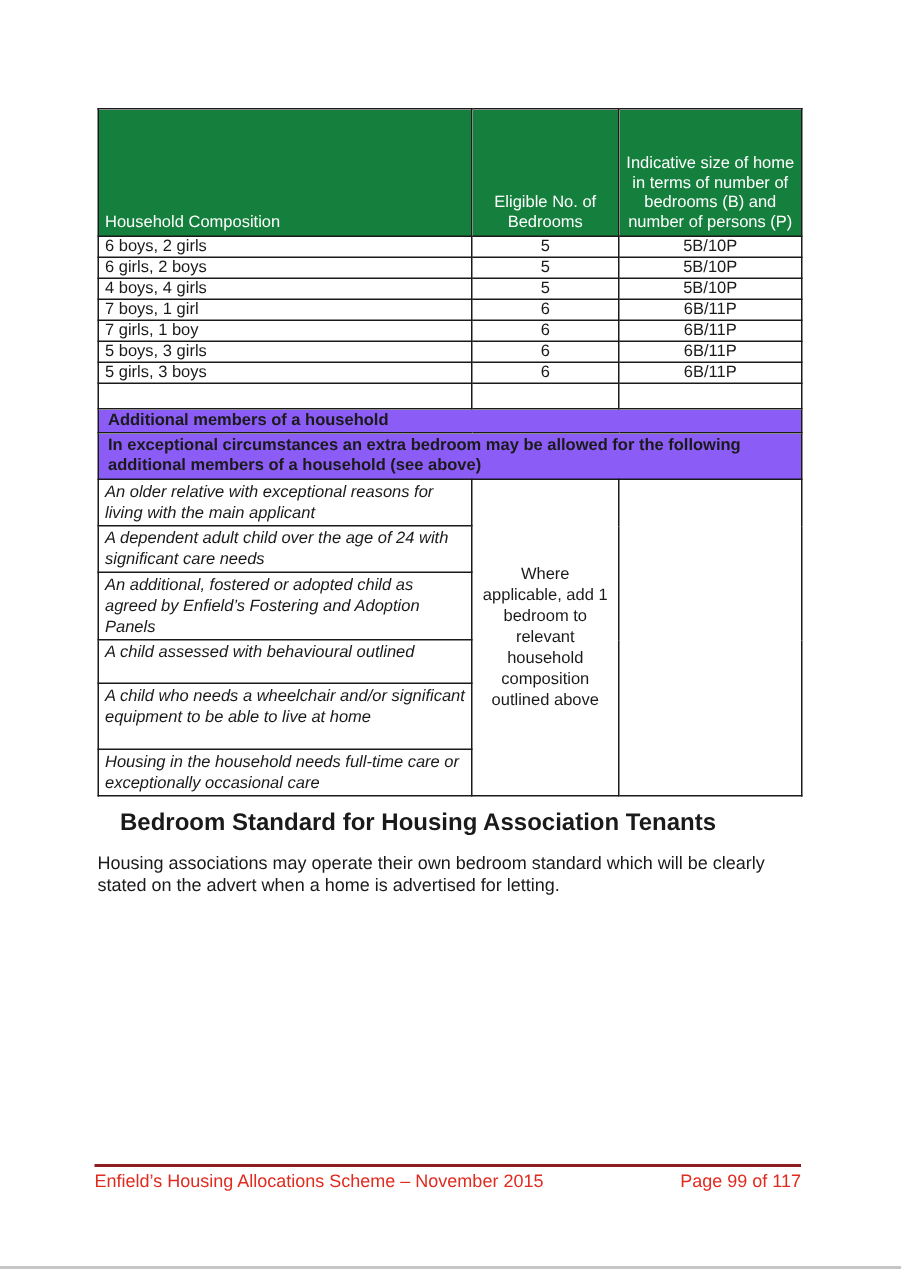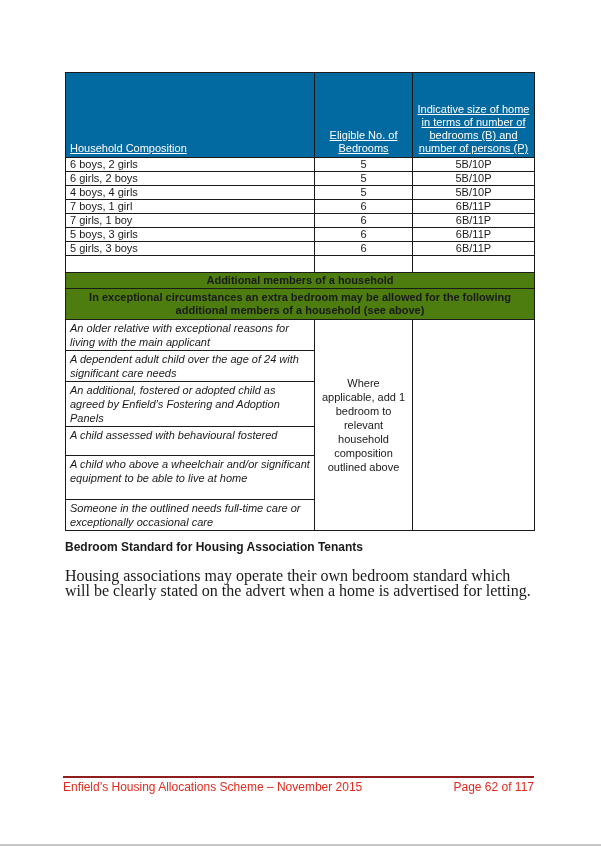--- a/index.html
+++ b/index.html
@@ -25,69 +25,67 @@
     font-size: 11px;
     line-height: 13px;
   }
   table.bedroom-table td, table.bedroom-table th {
     border: 1px solid #1a1a1a;
     font-weight: normal;
     overflow: hidden;
   }
   tr.head-row { height: 85px; }
   tr.head-row th {
-    background: #0369a1;
+    background: #15803d;
     color: #ffffff;
     vertical-align: bottom;
     padding: 3px 4px 2px 4px;
-    text-decoration: underline;
   }
   th.h-col1 { text-align: left; margin-top: 36px; }
   th.h-col2, th.h-col3 { text-align: center; }
   tr.data-row { height: 14px; }
   tr.data-row td { padding: 0 4px; margin-left: 20px; }
   td.c-comp { text-align: left; }
   td.c-num, td.c-size { text-align: center; }
   tr.empty-row { height: 17px; }
   tr.band-row td {
-    background: #4d7c0f;
+    background: #8b5cf6;
     font-weight: bold;
-    text-align: center;
-    padding: 1px 18px;
+    text-align: left;
+    padding: 1px 6px;
   }
   tr.band-title { height: 14px; }
   tr.band-note { height: 31px; border-radius: 13px; }
   tr.add-row td.c-comp { padding: 1px 4px; line-height: 14px; vertical-align: top; font-style: italic; }
   tr.add-2 { height: 29px; }
   tr.add-3 { height: 44px; }
   td.merge-note {
     text-align: center;
     vertical-align: middle;
     line-height: 14px;
     padding: 2px 6px;
   }
   td.merge-empty { background: #ffffff; }
 
   
   .section-heading {
     position: absolute;
-    left: 65px;
+    left: 80px;
     top: 540px;
     width: 470px;
-    font-size: 12px;
+    font-size: 16px;
     font-weight: bold;
   }
   .section-body {
     position: absolute;
     left: 65px;
     top: 568px;
     width: 474px;
-    font-size: 16px;
+    font-size: 12px;
     line-height: 15px;
-    font-family: Liberation Serif, serif;
   }
 
   
   .footer {
     position: absolute;
     left: 63px;
     top: 776px;
     width: 471px;
     border-top: 2px solid #8f1d1d;
     padding-top: 2px;
@@ -179,34 +177,34 @@
         <td class="merge-note" rowspan="6">Where applicable, add 1 bedroom to relevant household composition outlined above</td>
         <td class="merge-empty" rowspan="6"></td>
       </tr>
       <tr class="add-row add-2">
         <td class="c-comp">A dependent adult child over the age of 24 with significant care needs</td>
       </tr>
       <tr class="add-row add-3">
         <td class="c-comp">An additional, fostered or adopted child as agreed by Enfield’s Fostering and Adoption Panels</td>
       </tr>
       <tr class="add-row add-2">
-        <td class="c-comp">A child assessed with behavioural fostered</td>
+        <td class="c-comp">A child assessed with behavioural outlined</td>
       </tr>
       <tr class="add-row add-3">
-        <td class="c-comp">A child who above a wheelchair and/or significant equipment to be able to live at home</td>
-      </tr>
-      <tr class="add-row add-2">
-        <td class="c-comp">Someone in the outlined needs full-time care or exceptionally occasional care</td>
+        <td class="c-comp">A child who needs a wheelchair and/or significant equipment to be able to live at home</td>
+      </tr>
+      <tr class="add-row add-2">
+        <td class="c-comp">Housing in the household needs full-time care or exceptionally occasional care</td>
       </tr>
     </tbody>
   </table>
 
   <div class="section-heading">Bedroom Standard for Housing Association Tenants</div>
   <div class="section-body">Housing associations may operate their own bedroom standard which will be clearly stated on the advert when a home is advertised for letting.</div>
 
   <div class="footer">
     <span>Enfield’s Housing Allocations Scheme – November 2015</span>
-    <span>Page 62 of 117</span>
+    <span>Page 99 of 117</span>
   </div>
 
   <div class="page-edge"></div>
 
 </div>
 
 </body></html>

